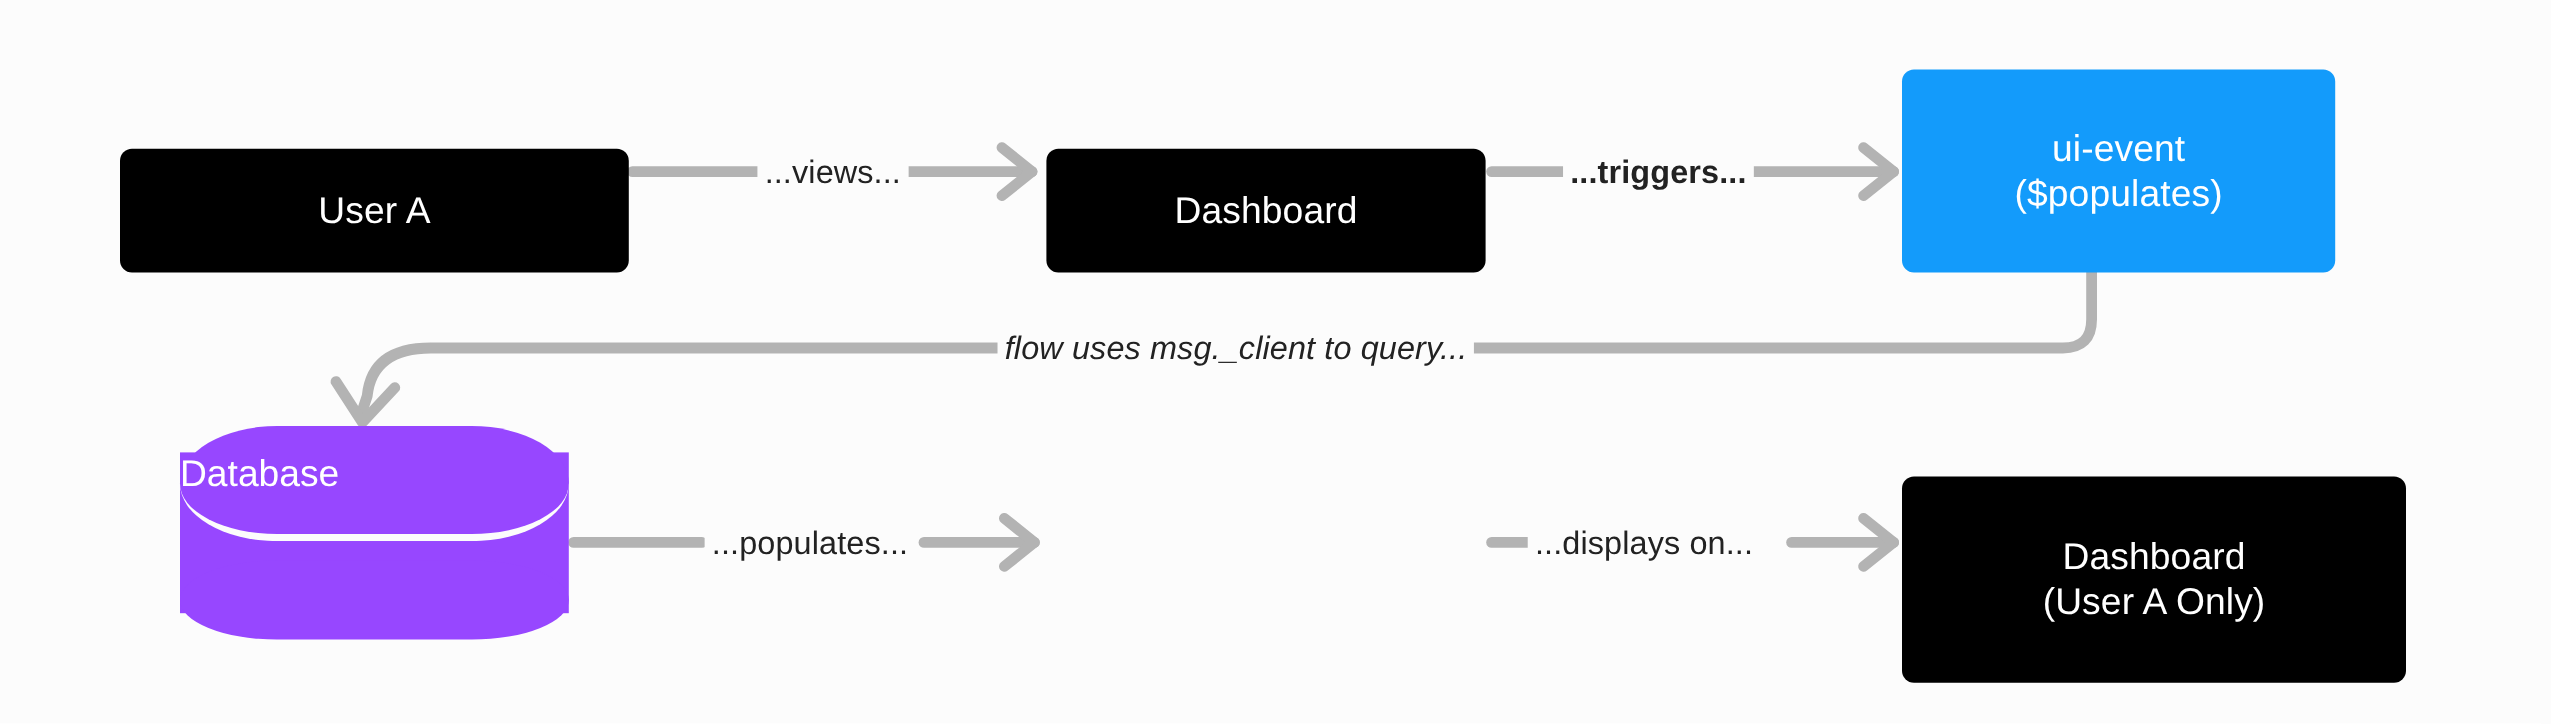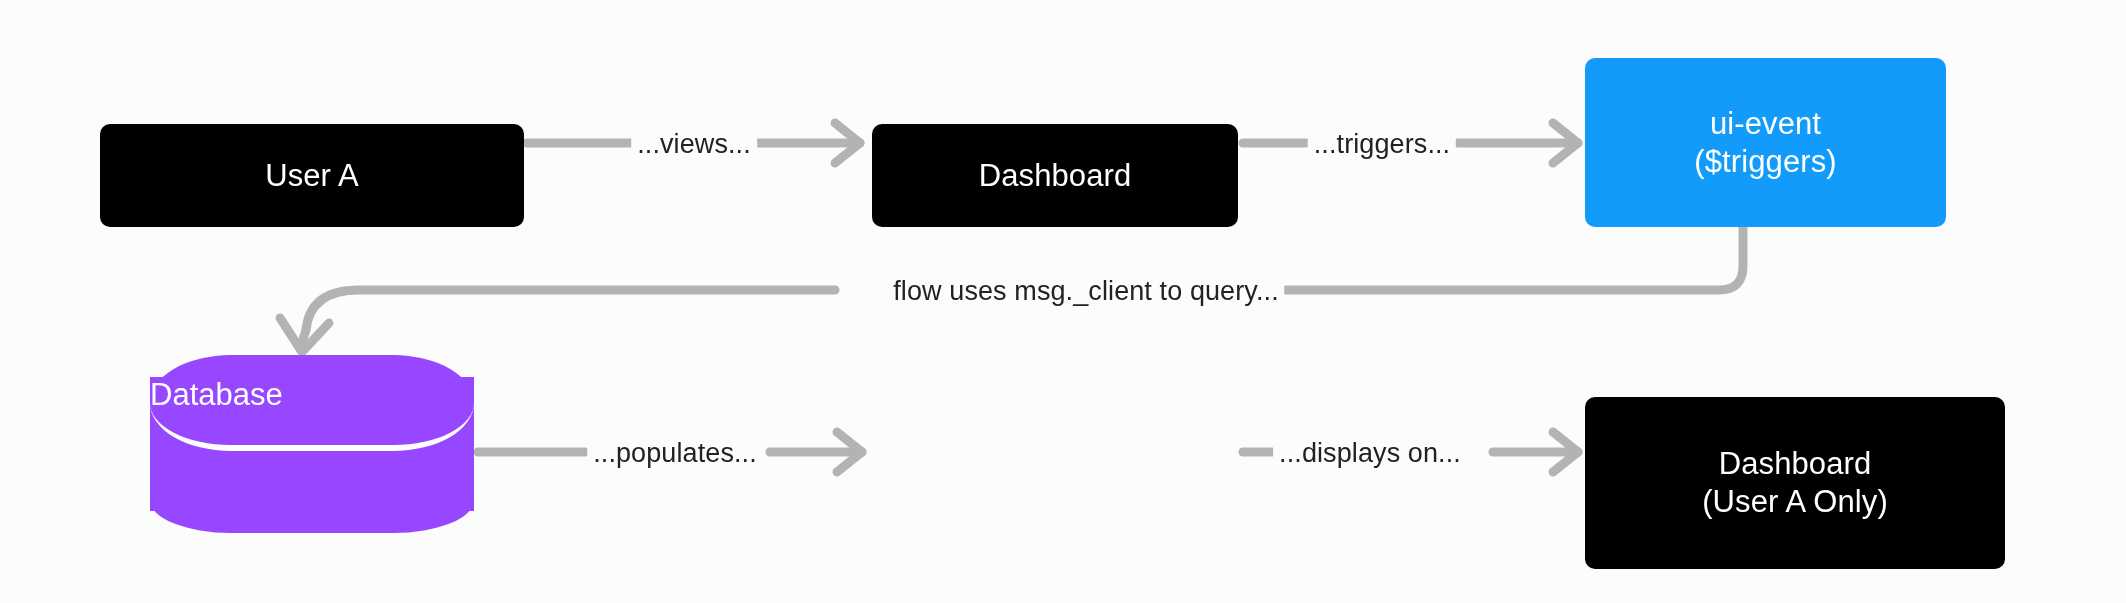--- a/index.html
+++ b/index.html
@@ -132,39 +132,39 @@
   <div class="node node-red" style="left:100px; top:92px; width:424px; height:103px;">
     <span>User A</span>
   </div>
 
   <div class="node node-red" style="left:872px; top:92px; width:366px; height:103px;">
     <span>Dashboard</span>
   </div>
 
   <div class="node node-blue" style="left:1585px; top:58px; width:361px; height:169px;">
     <span>ui-event</span>
-    <span class="line2">($triggers)</span>
+    <span class="line2">($populates)</span>
   </div>
 
   <div class="db" style="left:150px; top:355px;">
     <div class="db-body"></div>
     <div class="db-bottom"></div>
     <div class="db-top"></div>
     <div class="db-label">Database</div>
   </div>
 
 
   <div class="node node-red" style="left:1585px; top:365px; width:420px; height:172px;">
     <span>Dashboard</span>
     <span class="line2">(User A Only)</span>
   </div>
 
   <div class="edge-label" style="left:694px; top:144px;text-align:center;">...views...</div>
 
-  <div class="edge-label" style="left:1382px; top:144px;">...triggers...</div>
+  <div class="edge-label" style="left:1382px; top:144px;font-weight:bold;">...triggers...</div>
 
-  <div class="edge-label" style="left:1086px; top:291px;">flow uses msg._client to query...</div>
+  <div class="edge-label" style="left:1030px; top:291px;font-style:italic;">flow uses msg._client to query...</div>
 
   <div class="edge-label" style="left:675px; top:453px;">...populates...</div>
 
   <div class="edge-label" style="left:1370px; top:453px;">...displays on...</div>
 
 </div>
 
 </body></html>

